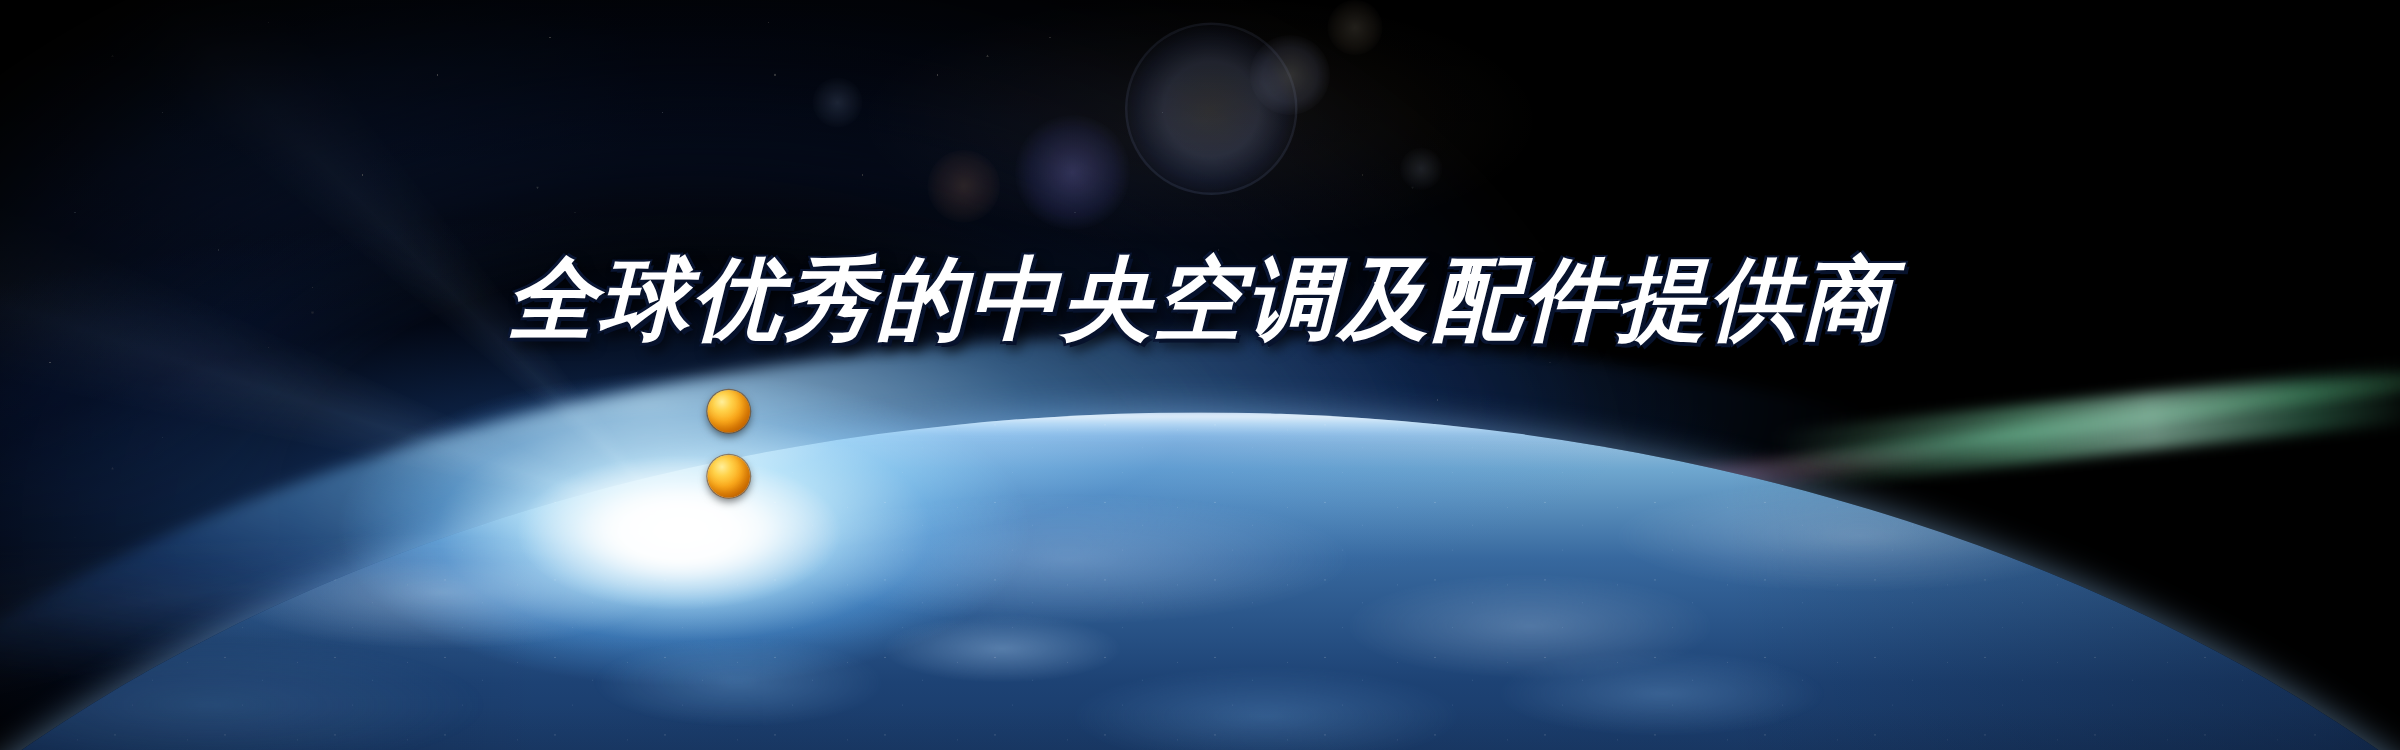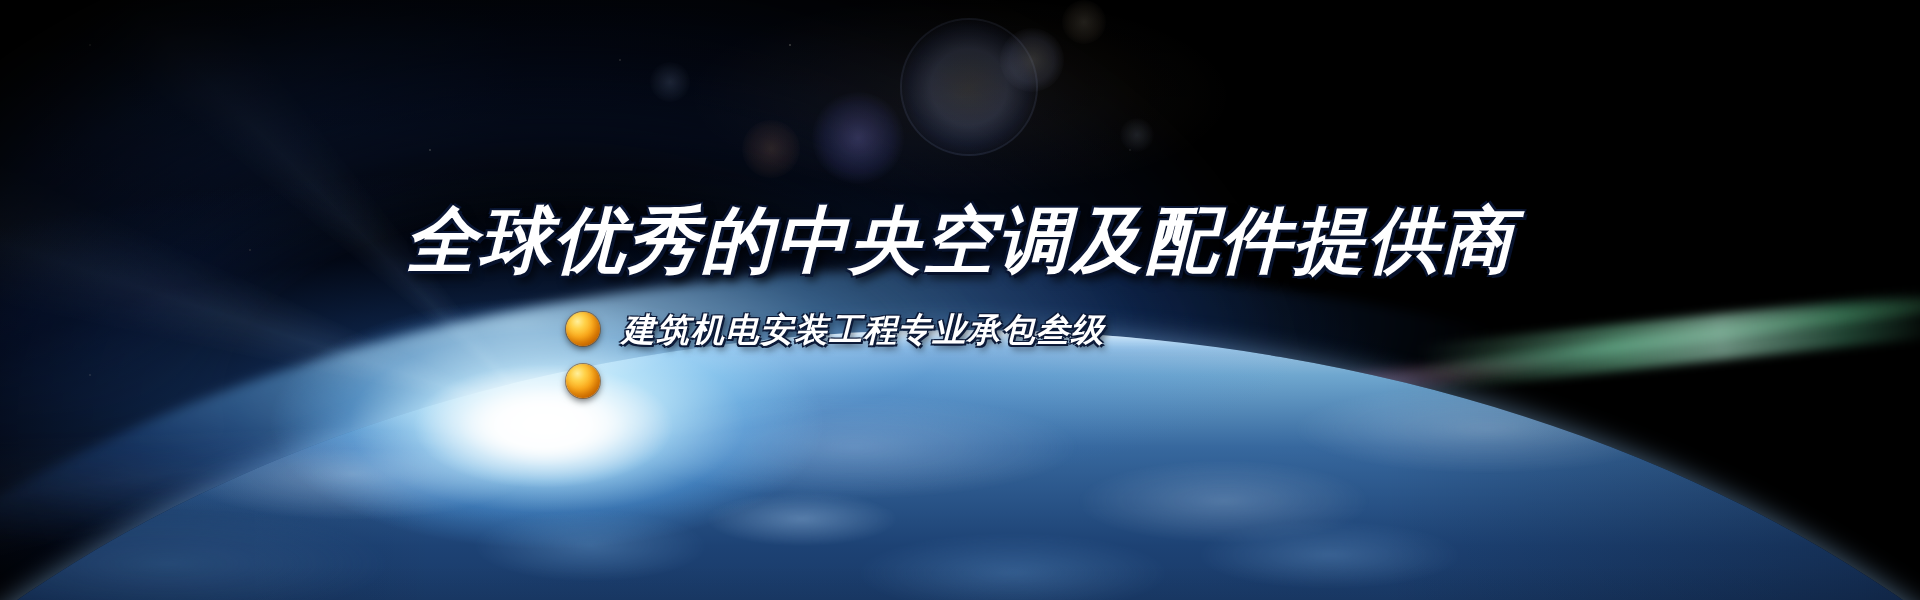--- a/index.html
+++ b/index.html
@@ -318,21 +318,20 @@
   <div class="layer top-shade"></div>
 
   <div class="content">
 
     <div class="headline">全球优秀的中央空调及配件提供商</div>
 
     <div class="bullets">
 
       <div class="bullet-row">
         <span class="bullet-dot"></span>
-        <span class="bullet-text">建筑机电安装工程专业承包叁级</span>
       </div>
 
       <div class="bullet-row">
         <span class="bullet-dot"></span>
       </div>
 
     </div>
   </div>
 
 </div>

